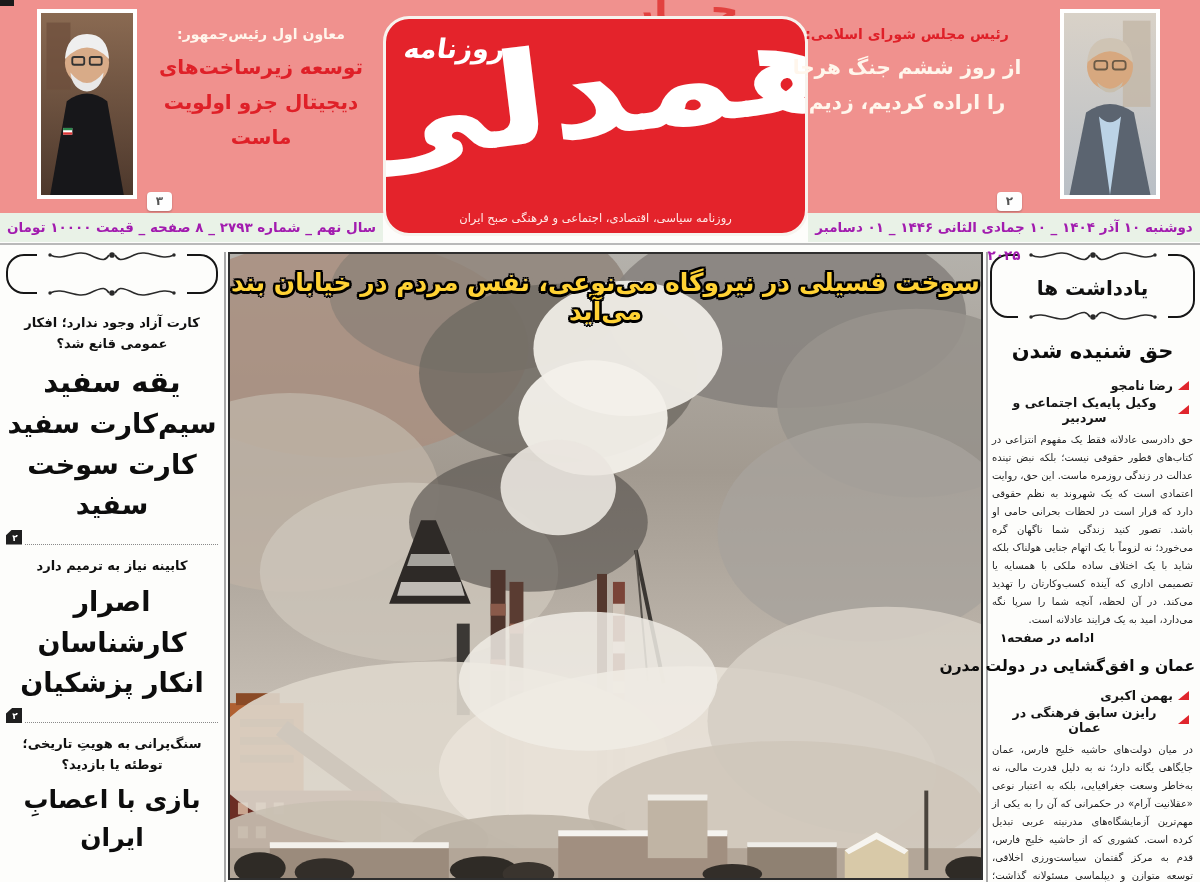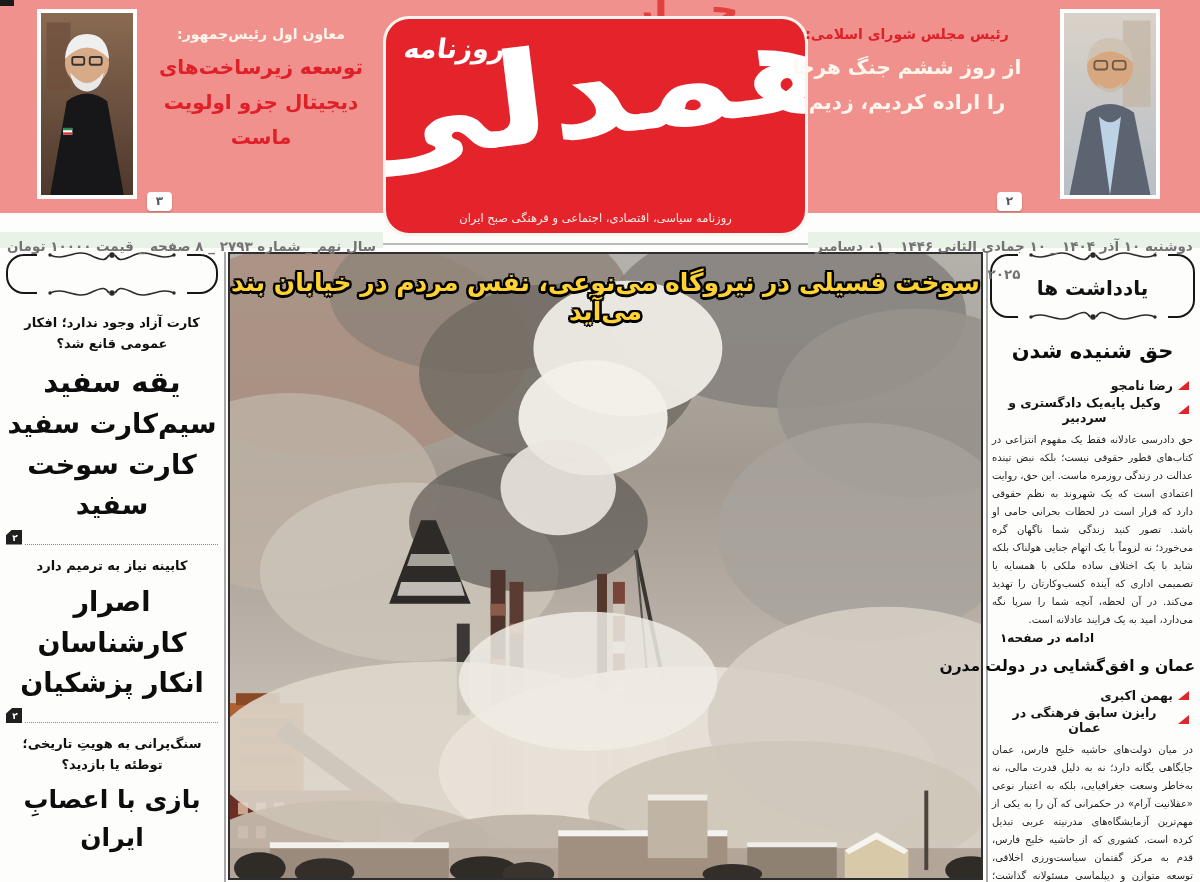--- a/index.html
+++ b/index.html
@@ -37,22 +37,22 @@
   .logo-box{position:absolute;left:383px;top:16px;width:425px;height:220px;background:#e4232b;
             border-radius:26px;border:3px solid #f7f3ee;box-sizing:border-box;overflow:hidden;z-index:2;}
   .logo-rooznameh{position:absolute;left:18px;right:24px;top:14px;text-align:left;color:#fff;
                   font-size:27px;font-weight:bold;transform:skewX(-8deg);}
   .logo-name{position:absolute;left:0;right:0;top:8px;text-align:center;color:#fff;
              font-size:128px;font-weight:bold;line-height:1;
              transform:rotate(-7deg) scaleX(1.22);transform-origin:center;}
   .logo-tagline{position:absolute;left:0;right:0;bottom:8px;text-align:center;color:#ffe9e6;
                 font-size:11.5px;}
 
-  .datestrip{position:absolute;top:213px;height:16px;background:#e9f2e7;color:#737373;
-             font-size:13.5px;font-weight:bold;text-align:center;line-height:28px;z-index:1;margin-top:19px;}
+  .datestrip{position:absolute;top:213px;height:29px;background:#e9f2e7;color:#a21caf;
+             font-size:13.5px;font-weight:bold;text-align:center;line-height:28px;z-index:1;}
   .datestrip-left{left:0;width:383px;}
   .datestrip-right{left:808px;width:392px;}
   .masthead-rule{position:absolute;left:0;top:243px;width:1200px;height:2px;background:#b9b9b9;}
 
   
   .vrule{position:absolute;top:252px;bottom:0;width:1.5px;background:#a8a8a8;}
   .vrule-1{left:224px;}
   .vrule-2{left:986px;}
 
   .ornate-box{position:relative;border:2px solid #161616;border-radius:18px;width:100%;
@@ -348,21 +348,21 @@
     </div>
 
     <div class="article">
       <div class="title t-lg">حق شنیده شدن</div>
       <div class="author-row">
         <span class="red-flag"></span>
         <span>رضا نامجو</span>
       </div>
       <div class="author-row">
         <span class="red-flag"></span>
-        <span>وکیل پایه‌یک دادگستری و سردبیر</span>
+        <span>وکیل پایه‌یک اجتماعی و سردبیر</span>
       </div>
       <p class="body">حق دادرسی عادلانه فقط یک مفهوم انتزاعی در کتاب‌های قطور حقوقی نیست؛ بلکه نبض تپنده عدالت در زندگی روزمره ماست. این حق، روایت اعتمادی است که یک شهروند به نظم حقوقی دارد که قرار است در لحظات بحرانی حامی او باشد. تصور کنید زندگی شما ناگهان گره می‌خورد؛ نه لزوماً با یک اتهام جنایی هولناک بلکه شاید با یک اختلاف ساده ملکی با همسایه یا تصمیمی اداری که آینده کسب‌وکارتان را تهدید می‌کند. در آن لحظه، آنچه شما را سرپا نگه می‌دارد، امید به یک فرایند عادلانه است.</p>
       <div class="more">ادامه در صفحه۱</div>
     </div>
 
     <div class="article">
       <div class="title t-md">عمان و افق‌گشایی در دولت مدرن</div>
       <div class="author-row">
         <span class="red-flag"></span>
         <span>بهمن اکبری</span>

